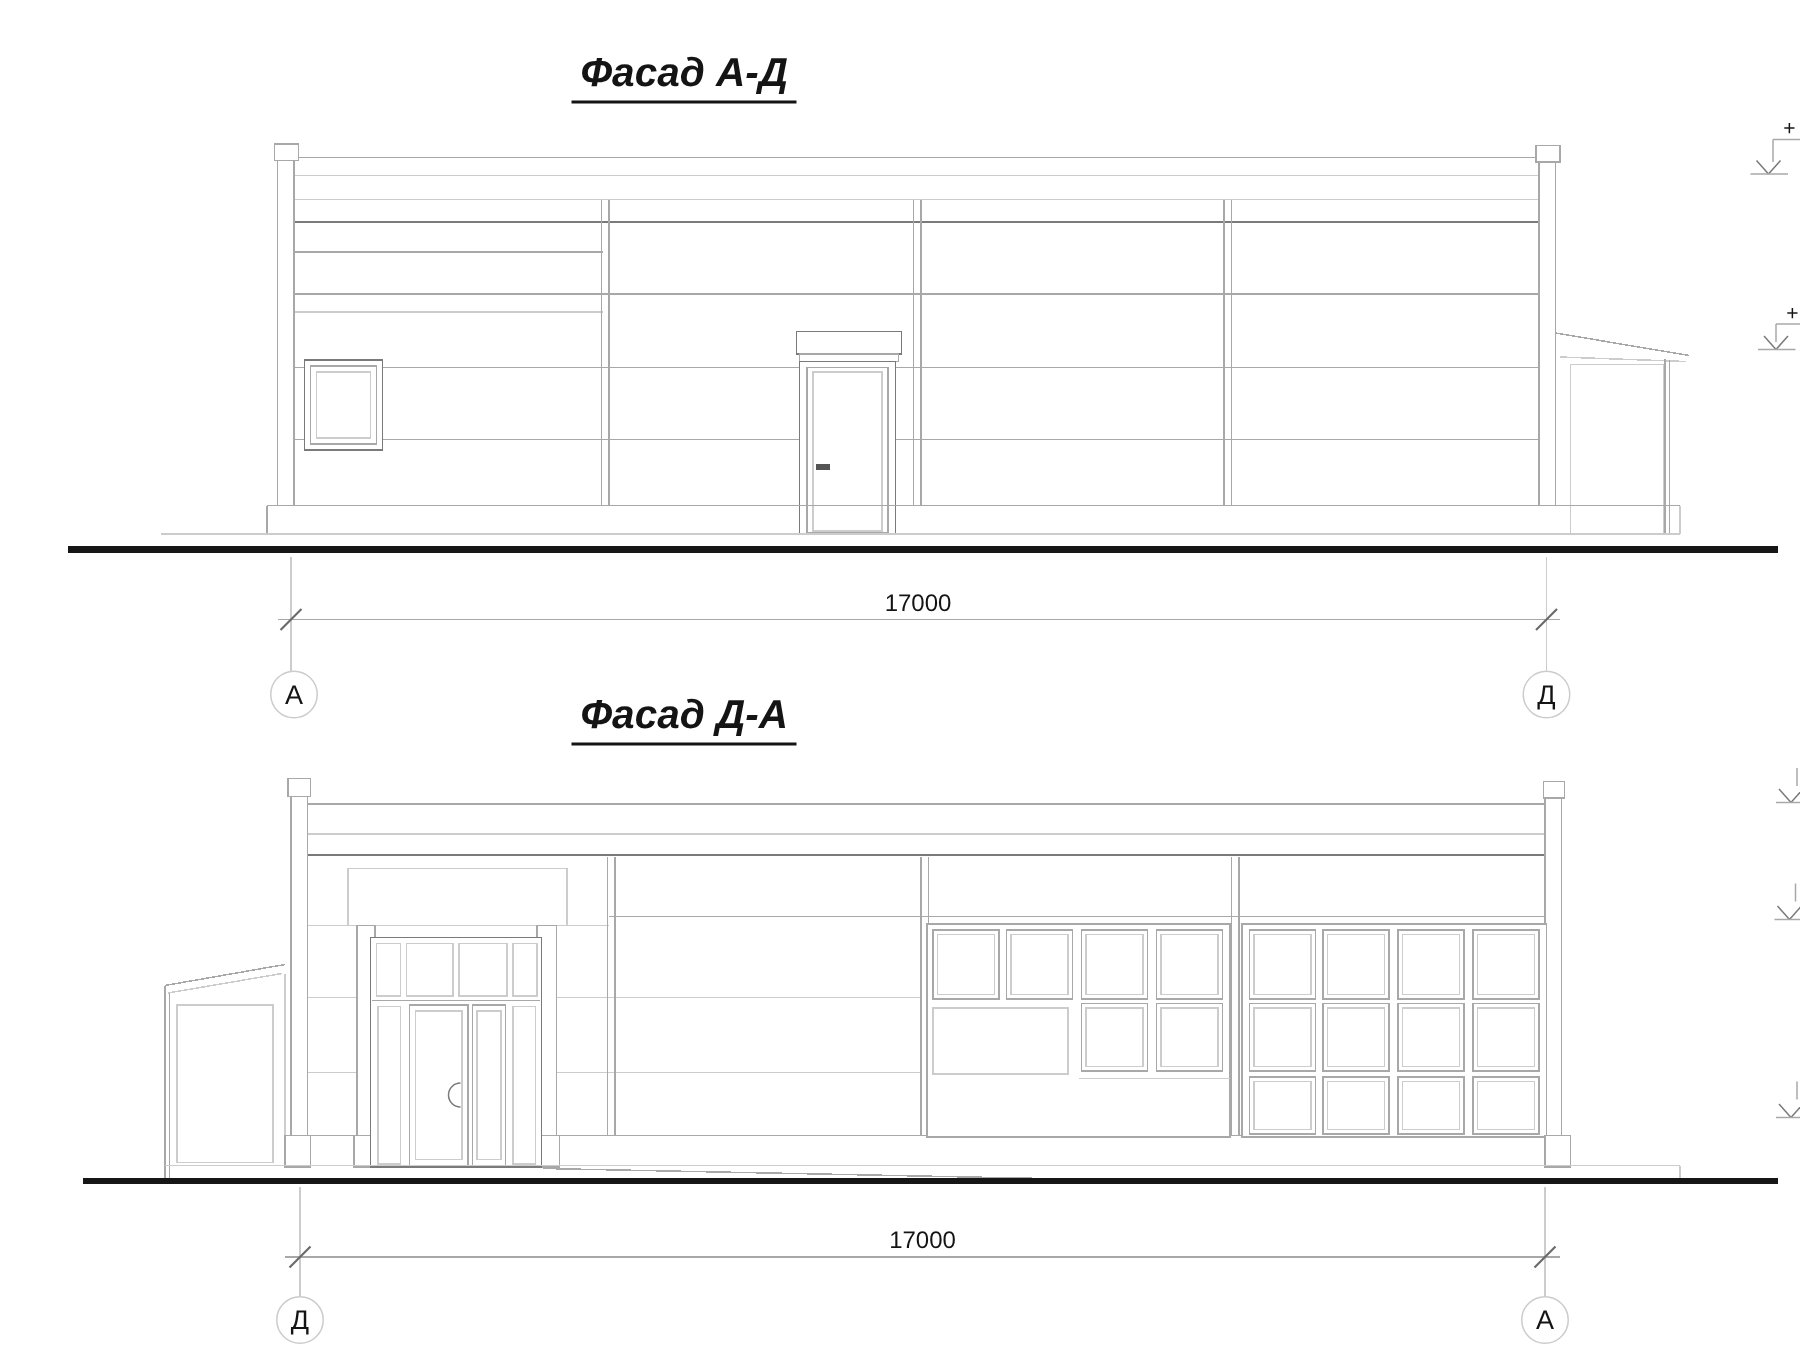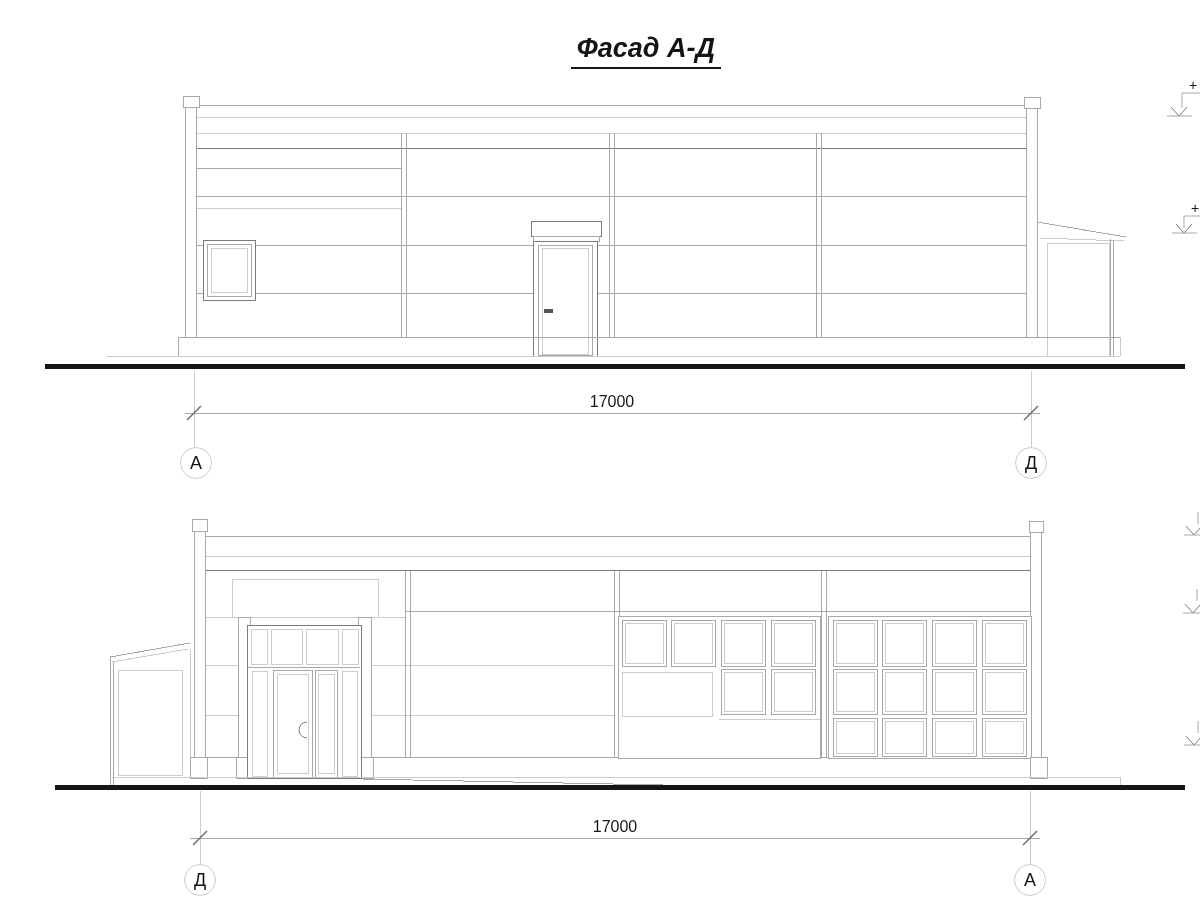--- a/index.html
+++ b/index.html
@@ -1,18 +1,18 @@
 <!DOCTYPE html>
 <html><head>
 <meta charset="utf-8">
 <style>
   html,body{margin:0;padding:0;background:#fff;}
   #canvas{position:relative;width:1200px;height:900px;background:var(--bg,#fff);overflow:hidden;
           font-family:"Liberation Sans",sans-serif;}
-  .title{position:absolute;width:340px;text-align:right;font-style:italic;font-weight:bold;
+  .title{position:absolute;width:340px;text-align:left;font-style:italic;font-weight:bold;
          font-size:27px;color:#141414;}
   .title span{display:inline-block;border-bottom:2px solid #141414;padding:0 6px 3px 6px;}
   #title-1{left:381px;top:33px;}
   #title-2{left:381px;top:461px;}
   svg{position:absolute;left:0;top:0;}
   .ll{stroke:var(--line_light,#c9c9c9);stroke-width:1;fill:none;}
   .lm{stroke:var(--line_mid,#a8a8a8);stroke-width:1;fill:none;}
   .ld{stroke:var(--line_dark,#7a7a7a);stroke-width:1;fill:none;}
   .wf{fill:#fff;}
   .crisp{shape-rendering:crispEdges;}
@@ -21,20 +21,21 @@
   .axistext{font-family:"Liberation Sans",sans-serif;font-size:18px;fill:#141414;text-anchor:middle;}
   .plus{font-family:"Liberation Sans",sans-serif;font-size:14px;fill:#141414;text-anchor:middle;}
   .ground{fill:var(--ground,#161616);}
 </style>
 </head>
 <body>
 
 <div id="canvas" style="--bg: #ffffff; --line_light: #cccccc; --line_mid: #a8a8a8; --line_dark: #7a7a7a; --ground: #161616;">
 
   <div class="title" id="title-1"><span>Фасад А-Д</span></div>
+  <div class="title" id="title-2"><span>Фасад Д-А</span></div>
 
   <svg width="1200" height="900" viewBox="0 0 1200 900">
 
     <g class="crisp">
 
       <g>
         <line class="lm" x1="196" y1="105" x2="1026" y2="105"></line>
         <line class="ll" x1="196" y1="117" x2="1026" y2="117"></line>
         <line class="ll" x1="196" y1="133" x2="1026" y2="133"></line>
         <line class="ld" x1="196" y1="148" x2="1026" y2="148"></line>

